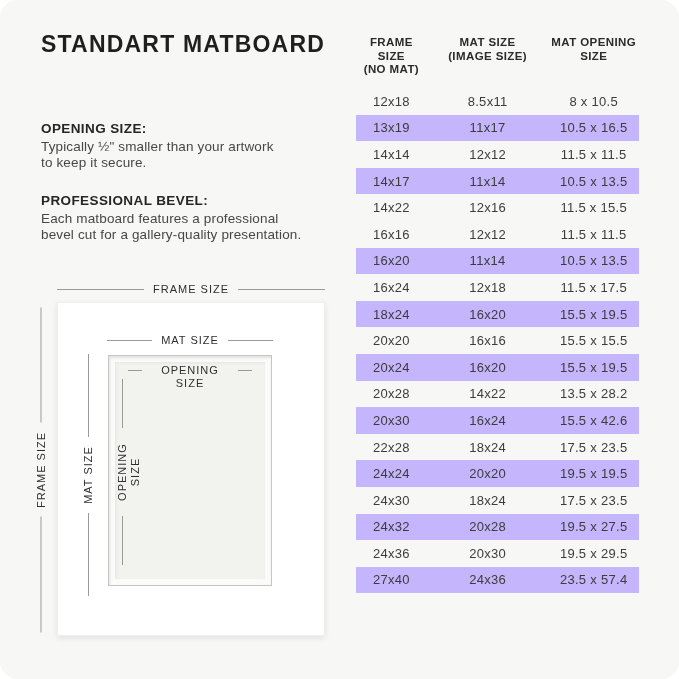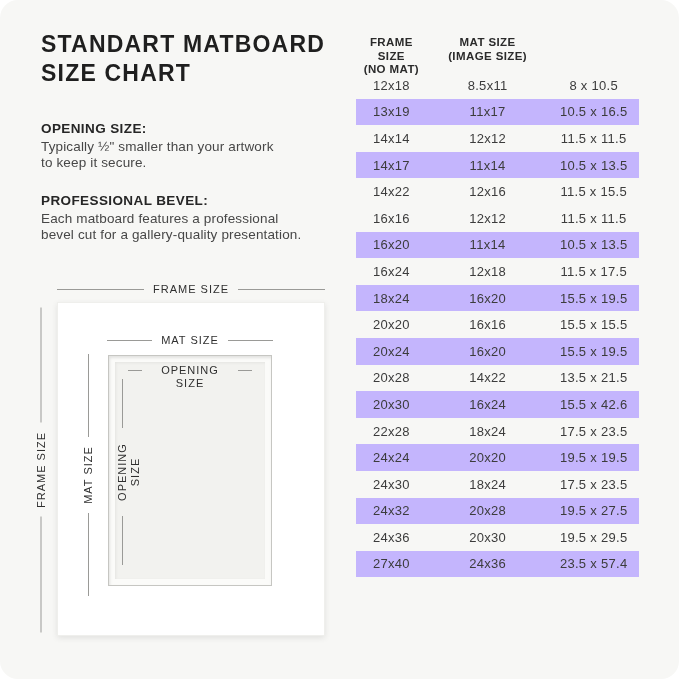--- a/index.html
+++ b/index.html
@@ -51,36 +51,35 @@
   
   .thead {
     position:absolute; left:356px; top:36px; width:283px;
     display:grid; grid-template-columns:25% 43% 32%;
   }
   .hcell {
     text-align:center; font-size:11.5px; font-weight:700;
     line-height:13.5px; letter-spacing:0.4px; color:#2b2b2b;
   }
   .hcell span { display:block; }
-  .tbody { position:absolute; left:356px; top:72px; width:283px; }
+  .tbody { position:absolute; left:356px; top:88px; width:283px; }
   .trow {
     display:grid; grid-template-columns:25% 43% 32%;
     height:26.6px; align-items:center;
   }
   .trow.striped { background:#c4b5fd; }
   .tcell { text-align:center; font-size:13px; color:#3c3c3c; letter-spacing:0.3px; }
 </style>
 </head>
 <body>
 
 <div class="canvas">
 
   <div class="title">
     <div>STANDART MATBOARD</div>
-    <div>SIZE CHART</div>
   </div>
 
   <div class="section" style="top:121px;">
     <div class="sec-heading">OPENING SIZE:</div>
     <div class="sec-line">Typically ½" smaller than your artwork</div>
     <div class="sec-line">to keep it secure.</div>
   </div>
 
   <div class="section" style="top:193px;">
     <div class="sec-heading">PROFESSIONAL BEVEL:</div>
@@ -132,20 +131,24 @@
 
   <div class="thead">
     <div class="hcell">
       <span>FRAME SIZE</span>
       <span>(NO MAT)</span>
     </div>
     <div class="hcell">
       <span>MAT SIZE</span>
       <span>(IMAGE SIZE)</span>
     </div>
+    <div class="hcell">
+      <span>MAT OPENING</span>
+      <span>SIZE</span>
+    </div>
   </div>
 
   <div class="tbody">
       <div class="trow">
         <div class="tcell">12x18</div>
         <div class="tcell">8.5x11</div>
         <div class="tcell">8 x 10.5</div>
       </div>
       <div class="trow striped">
         <div class="tcell">13x19</div>
@@ -193,21 +196,21 @@
         <div class="tcell">15.5 x 15.5</div>
       </div>
       <div class="trow striped">
         <div class="tcell">20x24</div>
         <div class="tcell">16x20</div>
         <div class="tcell">15.5 x 19.5</div>
       </div>
       <div class="trow">
         <div class="tcell">20x28</div>
         <div class="tcell">14x22</div>
-        <div class="tcell">13.5 x 21.5</div>
+        <div class="tcell">13.5 x 28.2</div>
       </div>
       <div class="trow striped">
         <div class="tcell">20x30</div>
         <div class="tcell">16x24</div>
         <div class="tcell">15.5 x 42.6</div>
       </div>
       <div class="trow">
         <div class="tcell">22x28</div>
         <div class="tcell">18x24</div>
         <div class="tcell">17.5 x 23.5</div>

